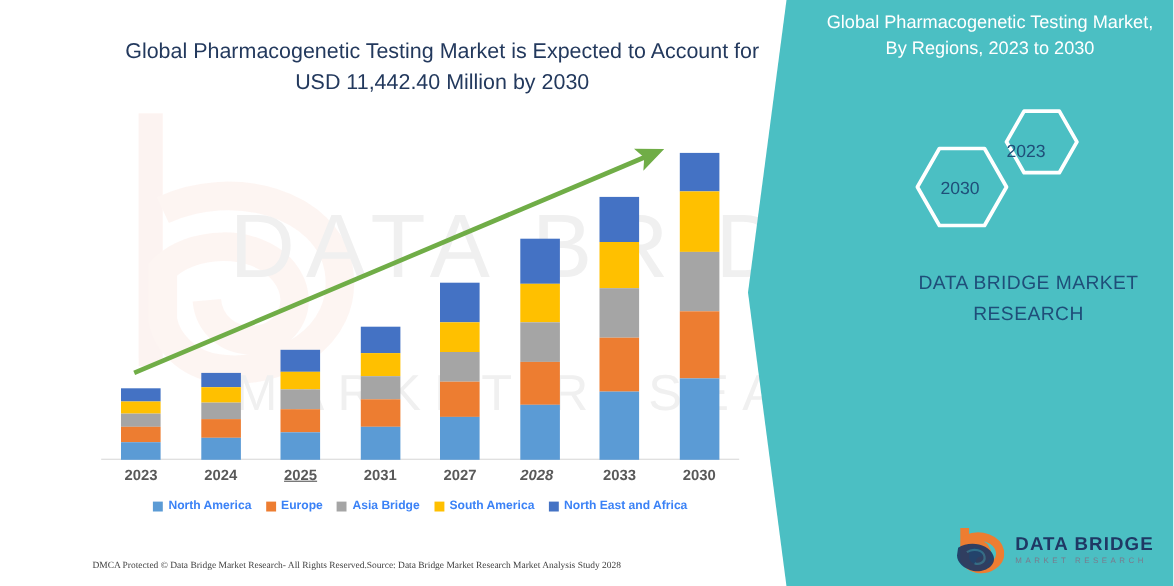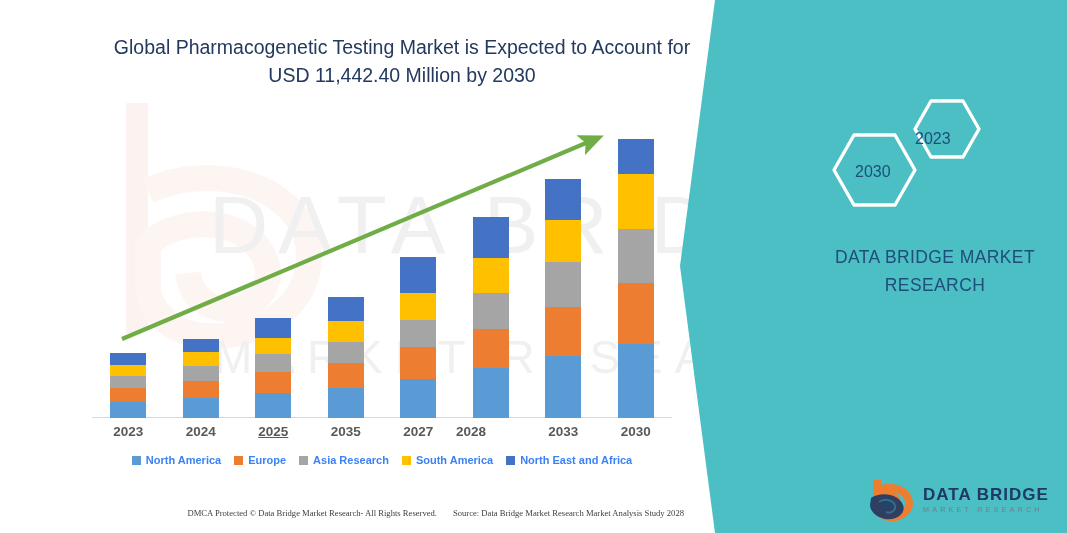--- a/index.html
+++ b/index.html
@@ -101,26 +101,25 @@
   .legend-item { display:flex; align-items:center; gap:5px; white-space:nowrap; }
   .legend-swatch { width:9px; height:9px; display:block; }
   .legend-label { font-size:11px; font-weight:bold; color:#3b82f6; }
 
   
   #footer {
     position:absolute;
     left:84px; top:508px;
     width:600px;
     display:flex;
-    justify-content:flex-end;
+    justify-content:flex-start;
     align-items:center;
     font-family:"Liberation Serif", serif;
     font-size:8.6px;
     color:#404040;
-    gap:16px;
   }
 
   
   #teal-panel {
     position:absolute;
     left:640px; top:0;
     width:427px; height:533px;
     background:#4BBFC3;
     clip-path:polygon(75px 0, 427px 0, 427px 533px, 75px 533px, 40px 266px);
   }
@@ -260,57 +259,58 @@
         <path d="M0,0.4 L6,3 L0,5.6 L1.3,3 Z" fill="#70AD47"></path>
       </marker>
     </defs>
     <line x1="42" y1="229" x2="513" y2="30" stroke="#70AD47" stroke-width="4.2" marker-end="url(#ah)"></line>
   </svg>
 
   <div id="x-labels">
       <div class="x-label" style="left: 36.25px;">2023</div>
       <div class="x-label" style="left: 108.75px;">2024</div>
       <div class="x-label" style="left: 181.25px; text-decoration: underline;">2025</div>
-      <div class="x-label" style="left: 253.75px;">2035</div>
+      <div class="x-label" style="left: 253.75px;">2031</div>
       <div class="x-label" style="left: 326.25px;">2027</div>
-      <div class="x-label" style="left: 379px;">2028</div>
+      <div class="x-label" style="left: 396px; font-style: italic;">2028</div>
       <div class="x-label" style="left: 471.25px;">2033</div>
       <div class="x-label" style="left: 543.75px;">2030</div>
     </div>
 
   <div id="legend">
       <div class="legend-item">
         <span class="legend-swatch" style="background: rgb(91, 155, 213);"></span>
         <span class="legend-label">North America</span>
       </div>
       <div class="legend-item">
         <span class="legend-swatch" style="background: rgb(237, 125, 49);"></span>
         <span class="legend-label">Europe</span>
       </div>
       <div class="legend-item">
         <span class="legend-swatch" style="background: rgb(165, 165, 165);"></span>
-        <span class="legend-label">Asia Research</span>
+        <span class="legend-label">Asia Bridge</span>
       </div>
       <div class="legend-item">
         <span class="legend-swatch" style="background: rgb(255, 192, 0);"></span>
         <span class="legend-label">South America</span>
       </div>
       <div class="legend-item">
         <span class="legend-swatch" style="background: rgb(68, 114, 196);"></span>
         <span class="legend-label">North East and Africa</span>
       </div>
     </div>
 
   <div id="footer">
     <span>DMCA Protected © Data Bridge Market Research-  All Rights Reserved.</span>
     <span>Source: Data Bridge Market Research  Market Analysis Study 2028</span>
   </div>
 
   <div id="teal-panel" style="background: rgb(75, 191, 195);"></div>
 
+  <div id="panel-title">Global Pharmacogenetic Testing Market, By Regions, 2023 to 2030</div>
 
   <svg id="hexes" viewBox="0 0 180 115" aria-hidden="true">
     <polygon points="113,5 145,5 161,33 145,61 113,61 97,33" fill="none" stroke="#ffffff" stroke-width="3.4" stroke-linejoin="round"></polygon>
     <polygon points="36,39 77,39 97,74 77,109 36,109 16,74" fill="none" stroke="#ffffff" stroke-width="3.4" stroke-linejoin="round"></polygon>
   </svg>
   <div class="hex-label" id="hex-label-2023">2023</div>
   <div class="hex-label" id="hex-label-2030">2030</div>
 
   <div id="panel-brand">
     <div>DATA BRIDGE MARKET</div>

